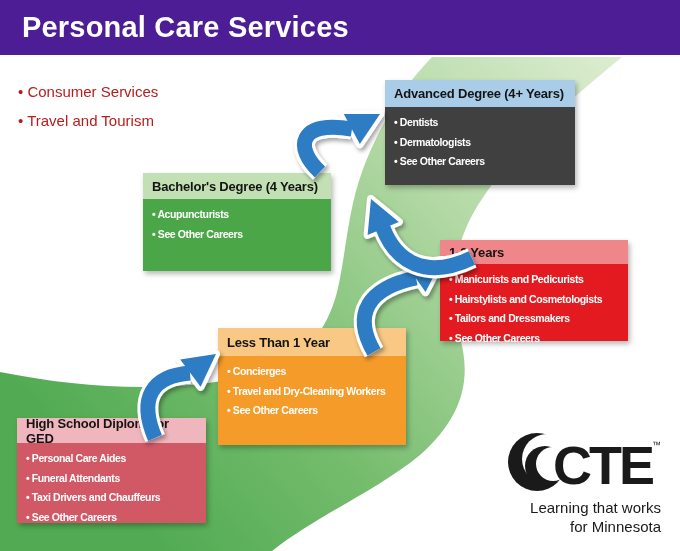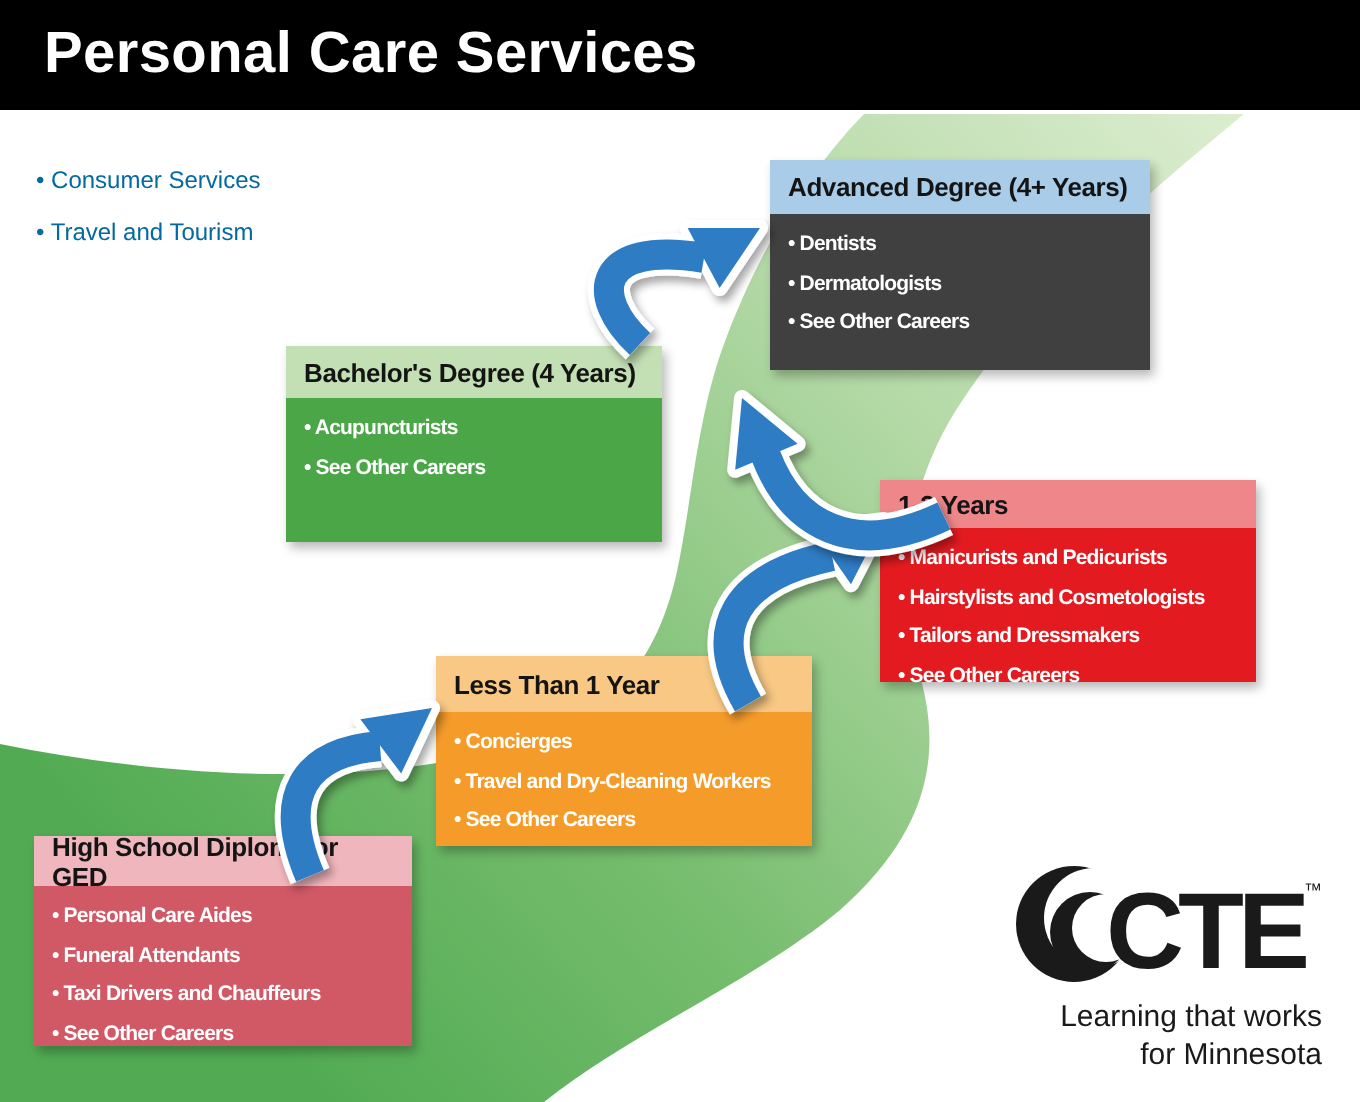--- a/index.html
+++ b/index.html
@@ -2,47 +2,47 @@
 <html><head>
 <meta charset="utf-8">
 <style>
   html,body{margin:0;padding:0;background:#fff;}
   .canvas{position:relative;width:680px;height:551px;background:#ffffff;overflow:hidden;
           font-family:"Liberation Sans",sans-serif;}
   svg{display:block;}
   .layer{position:absolute;left:0;top:0;width:680px;height:551px;pointer-events:none;}
 
   
-  .banner{position:absolute;left:0;top:0;width:680px;height:55px;background:#000000;
+  .banner{position:absolute;left:0;top:0;width:680px;height:55px;background:#4c1d95;
           display:flex;align-items:center;box-sizing:border-box;padding-left:22px;}
   .banner h1{margin:0;color:#ffffff;font-size:29px;font-weight:bold;letter-spacing:0.2px;}
 
   
   .side-note{position:absolute;left:18px;top:71px;width:175px;}
   .side-note .head{font-size:12px;font-weight:bold;color:#1c1c1c;line-height:1.75;}
   .side-note ul{list-style:none;margin:12px 0 0;padding:0;}
-  .side-note li{font-size:12px;color:#0369a1;margin-bottom:12px;}
+  .side-note li{font-size:15px;color:#b91c1c;margin-bottom:12px;}
   .side-note li::before{content:"\2022  ";}
 
   
   .pbox{position:absolute;box-shadow:2px 3px 5px rgba(0,0,0,0.28);}
   .pbox .hdr{display:flex;align-items:center;box-sizing:border-box;padding:0 9px;
              font-weight:bold;font-size:13px;letter-spacing:-0.2px;color:#141414;}
   .pbox ul{list-style:none;margin:9px 0 0;padding:0 6px 0 9px;}
   .pbox li{color:#ffffff;font-weight:bold;font-size:10.5px;letter-spacing:-0.4px;
            margin-bottom:6.5px;white-space:nowrap;line-height:13px;}
   .pbox li::before{content:"\2022  ";}
 
   #box-advanced      {left:385px;top:80px;width:190px;height:105px;background:#404040;}
   #box-advanced .hdr {height:27px;background:#a9cde8;}
   #box-bachelor      {left:143px;top:173px;width:188px;height:98px;background:#4ba648;}
   #box-bachelor .hdr {height:26px;background:#c3e0b5;}
   #box-one_to_three      {left:440px;top:240px;width:188px;height:101px;background:#e31b20;}
   #box-one_to_three .hdr {height:24px;background:#ef878a;}
-  #box-less_than_one      {left:218px;top:328px;width:188px;height:95px;background:#f59b2a;}
+  #box-less_than_one      {left:218px;top:328px;width:188px;height:117px;background:#f59b2a;}
   #box-less_than_one .hdr {height:28px;background:#f8c884;}
   #box-high_school      {left:17px;top:418px;width:189px;height:105px;background:#d15865;}
   #box-high_school .hdr {height:25px;background:#f0b6bd;}
 
   
   .logo{position:absolute;left:505px;top:426px;width:160px;height:120px;}
   .logo text{font-family:"Liberation Sans",sans-serif;}
 </style>
 </head>
 <body>

